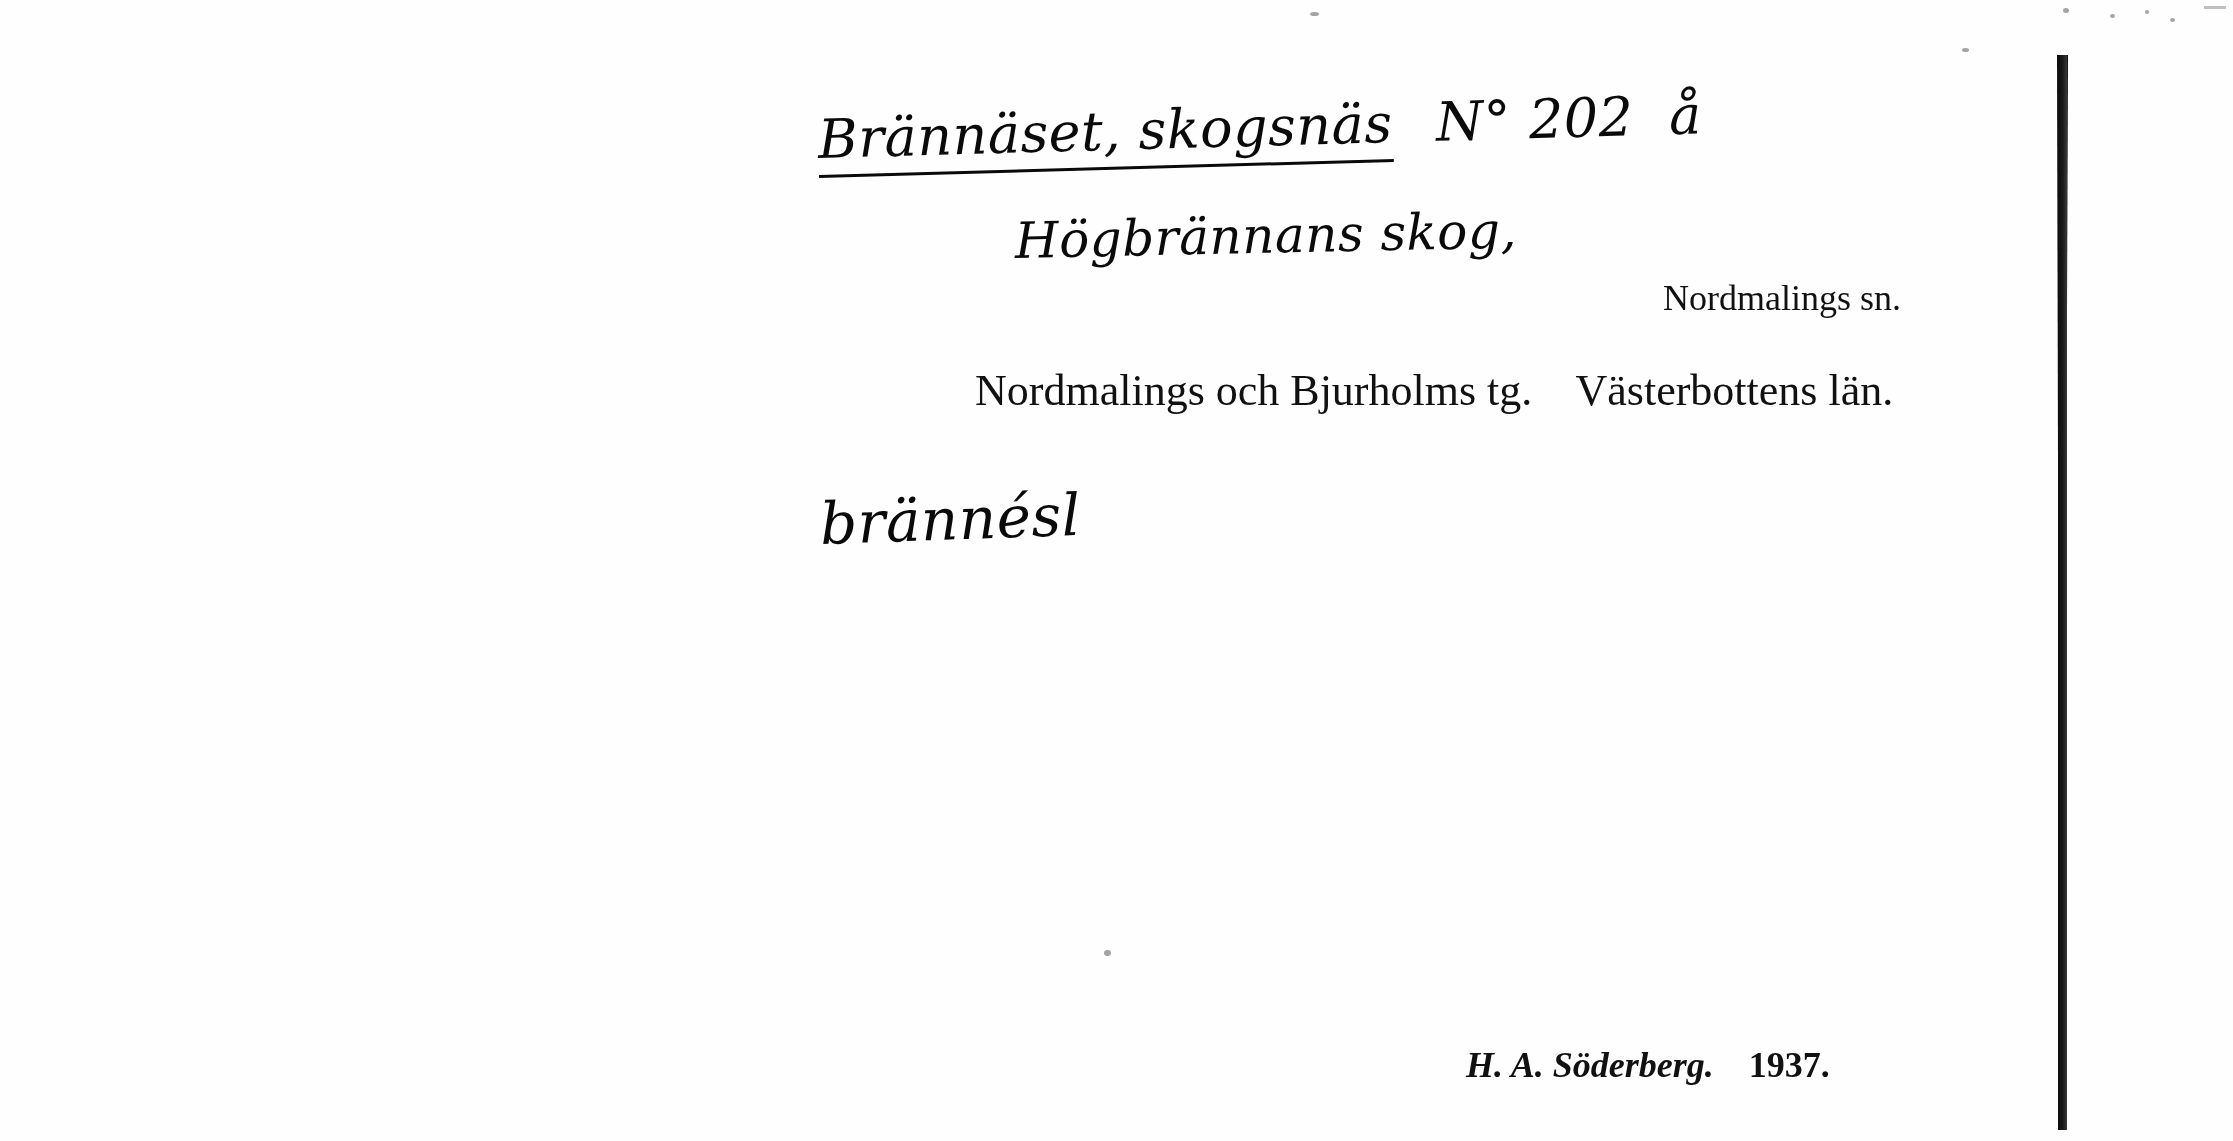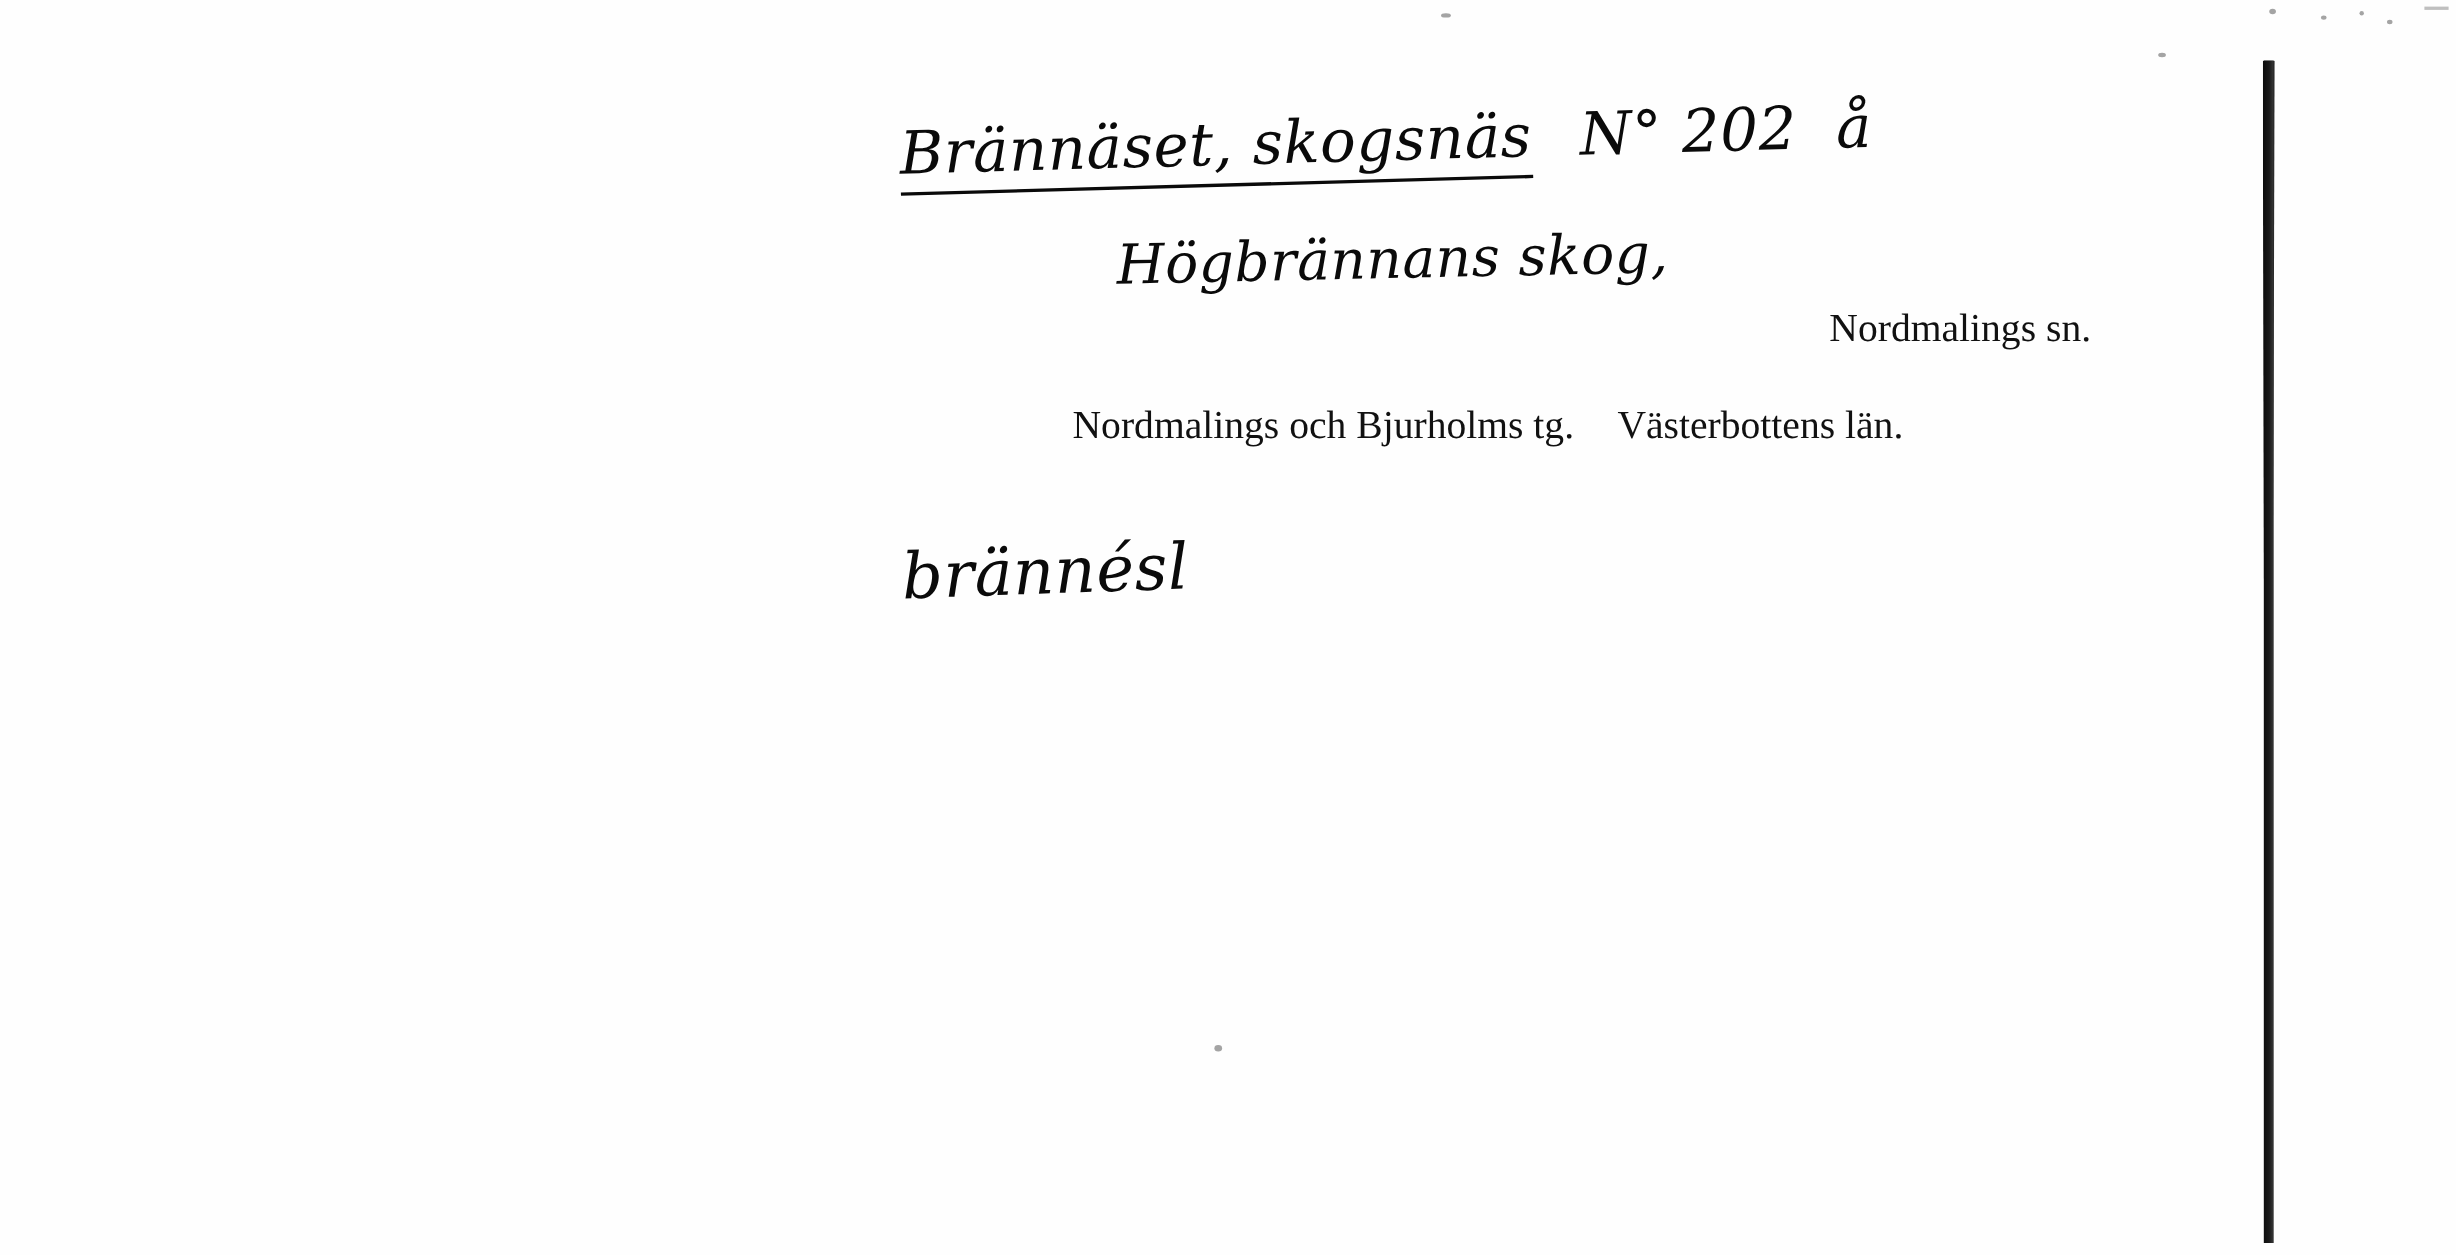--- a/index.html
+++ b/index.html
@@ -103,21 +103,21 @@
   }
 
   #parish-line {
     left: 1663px;
     top: 277px;
     font-size: 36px;
   }
   #district-line {
     left: 975px;
     top: 365px;
-    font-size: 36px;
+    font-size: 44px;
   }
   #district-line .gap {
     display: inline-block;
     width: 22px;
   }
 
   #credit-line {
     position: absolute;
     left: 1466px;
     top: 1044px;
@@ -163,14 +163,18 @@
   <div id="parish-line" class="printed">Nordmalings sn.</div>
 
   <div id="district-line" class="printed">
     <span>Nordmalings och Bjurholms tg.</span>
     <span class="gap"></span>
     <span>Västerbottens län.</span>
   </div>
 
   <div id="hand-species" class="hand">brännésl</div>
 
+  <div id="credit-line">
+    <span>H. A. Söderberg.</span>
+    <span class="year">1937.</span>
+  </div>
 
 </div>
 
 </body></html>

